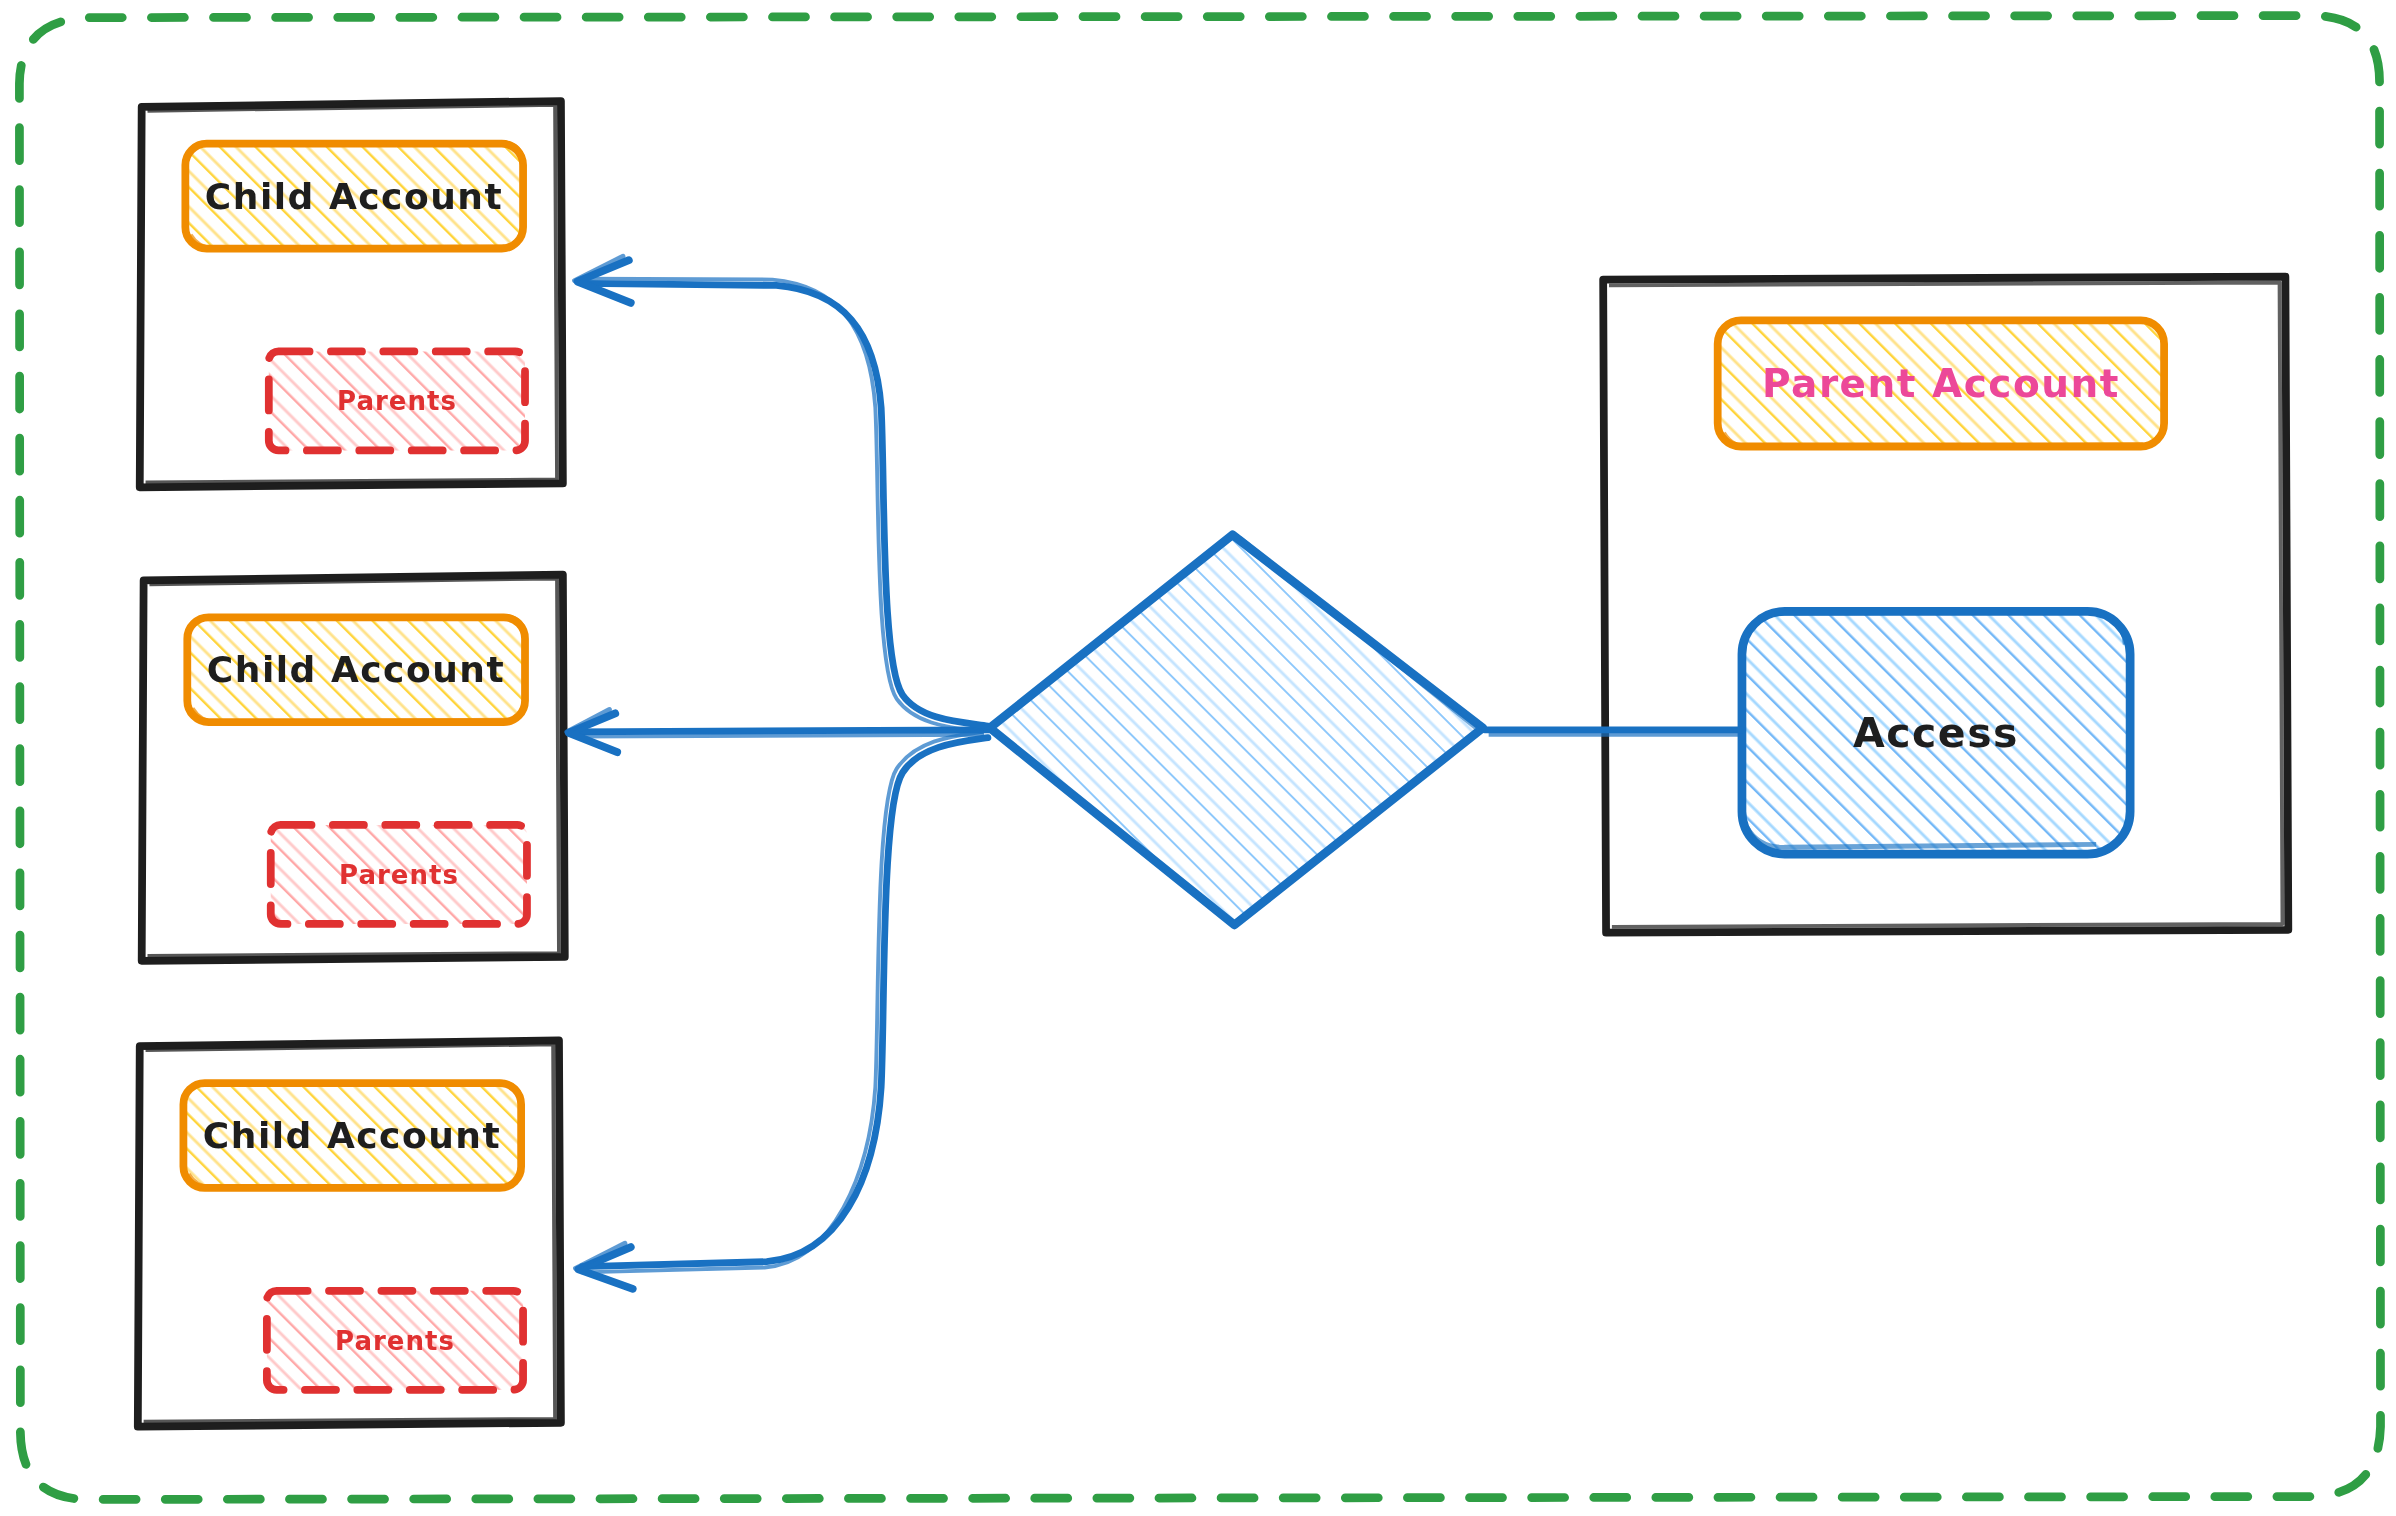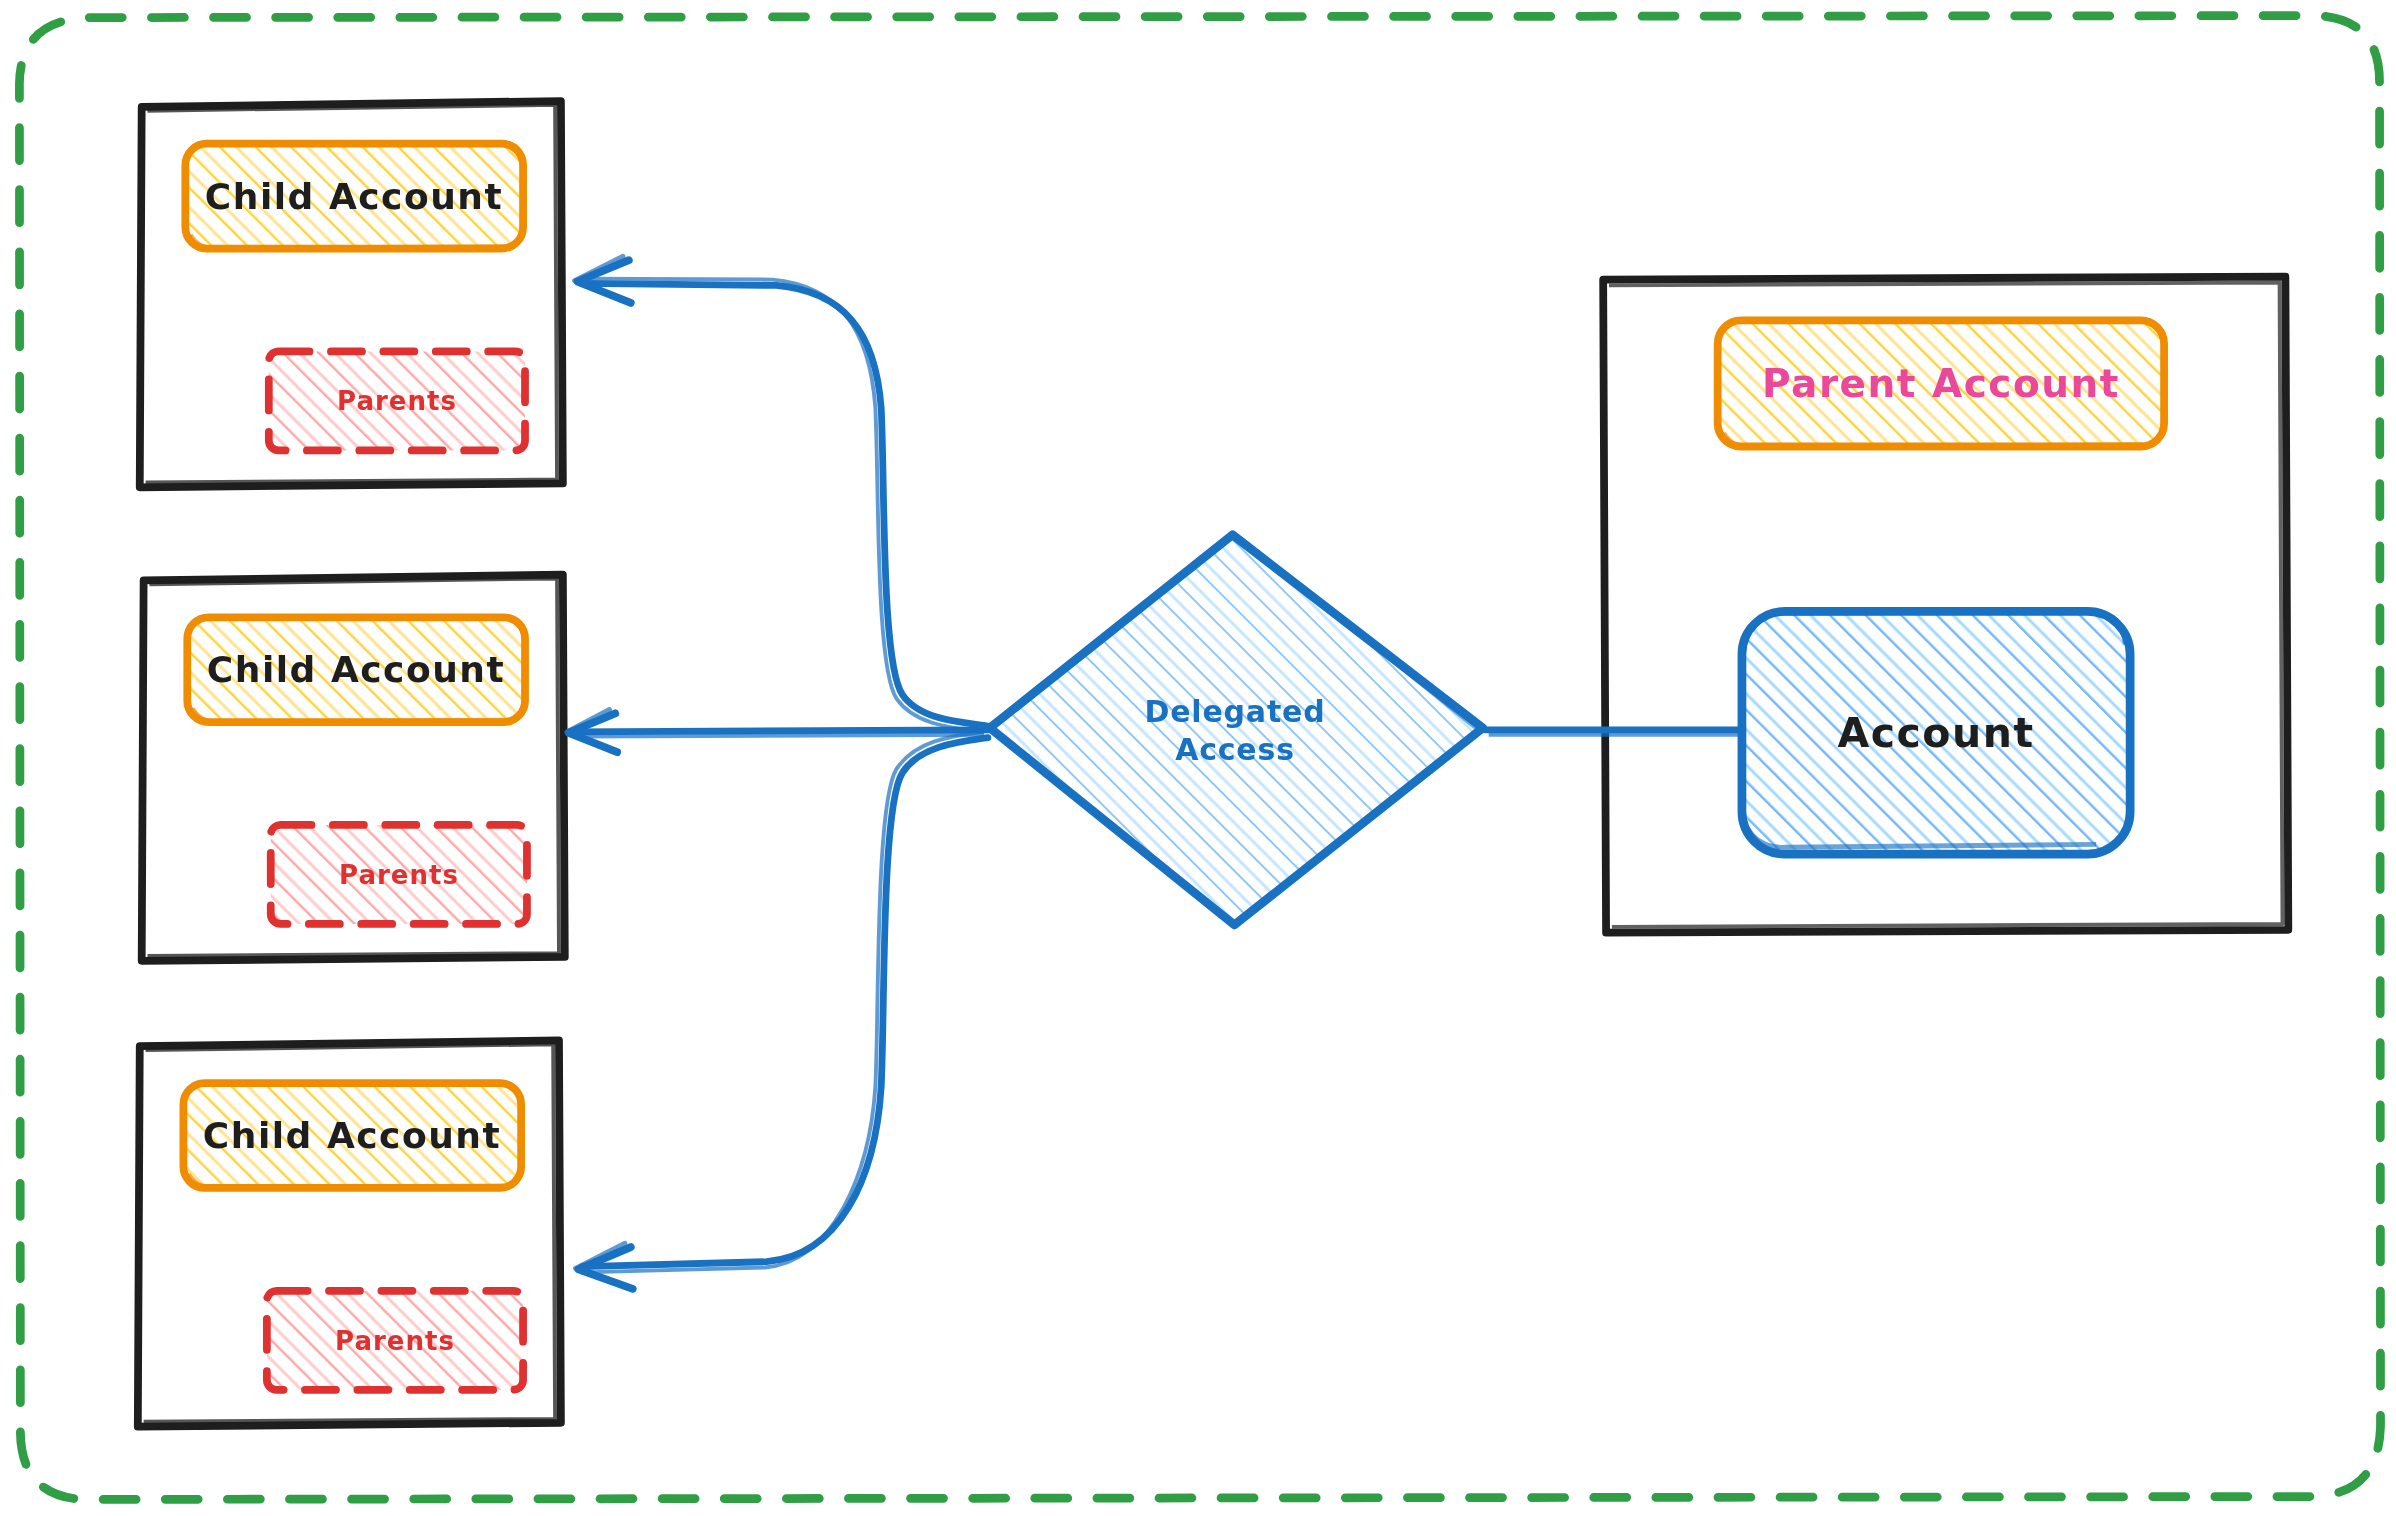--- a/index.html
+++ b/index.html
@@ -185,21 +185,17 @@
   <div class="sketch-label lbl-child" style="left:185px; top:144px; width:338px; height:105px;">Child Account</div>
   <div class="sketch-label lbl-parents" style="left:269px; top:351px; width:256px; height:99px;">Parents</div>
 
   <div class="sketch-label lbl-child" style="left:187px; top:617px; width:338px; height:105px;">Child Account</div>
   <div class="sketch-label lbl-parents" style="left:271px; top:825px; width:256px; height:99px;">Parents</div>
 
   <div class="sketch-label lbl-child" style="left:183px; top:1083px; width:338px; height:105px;">Child Account</div>
   <div class="sketch-label lbl-parents" style="left:267px; top:1291px; width:256px; height:99px;">Parents</div>
 
   <div class="sketch-label lbl-parent-account" style="left:1718px; top:320px; width:446px; height:126px;">Parent Account</div>
-  <div class="sketch-label lbl-manager" style="left:1742px; top:611px; width:388px; height:243px;">Account</div>
-
-  <div class="sketch-label lbl-delegated" style="left:1053px; top:670px; width:364px; height:121px;">
-    <span>Delegated</span>
-    <span>Access</span>
-  </div>
+  <div class="sketch-label lbl-manager" style="left:1742px; top:611px; width:388px; height:243px;">Access</div>
+
 
 </div>
 
 
 </body></html>

